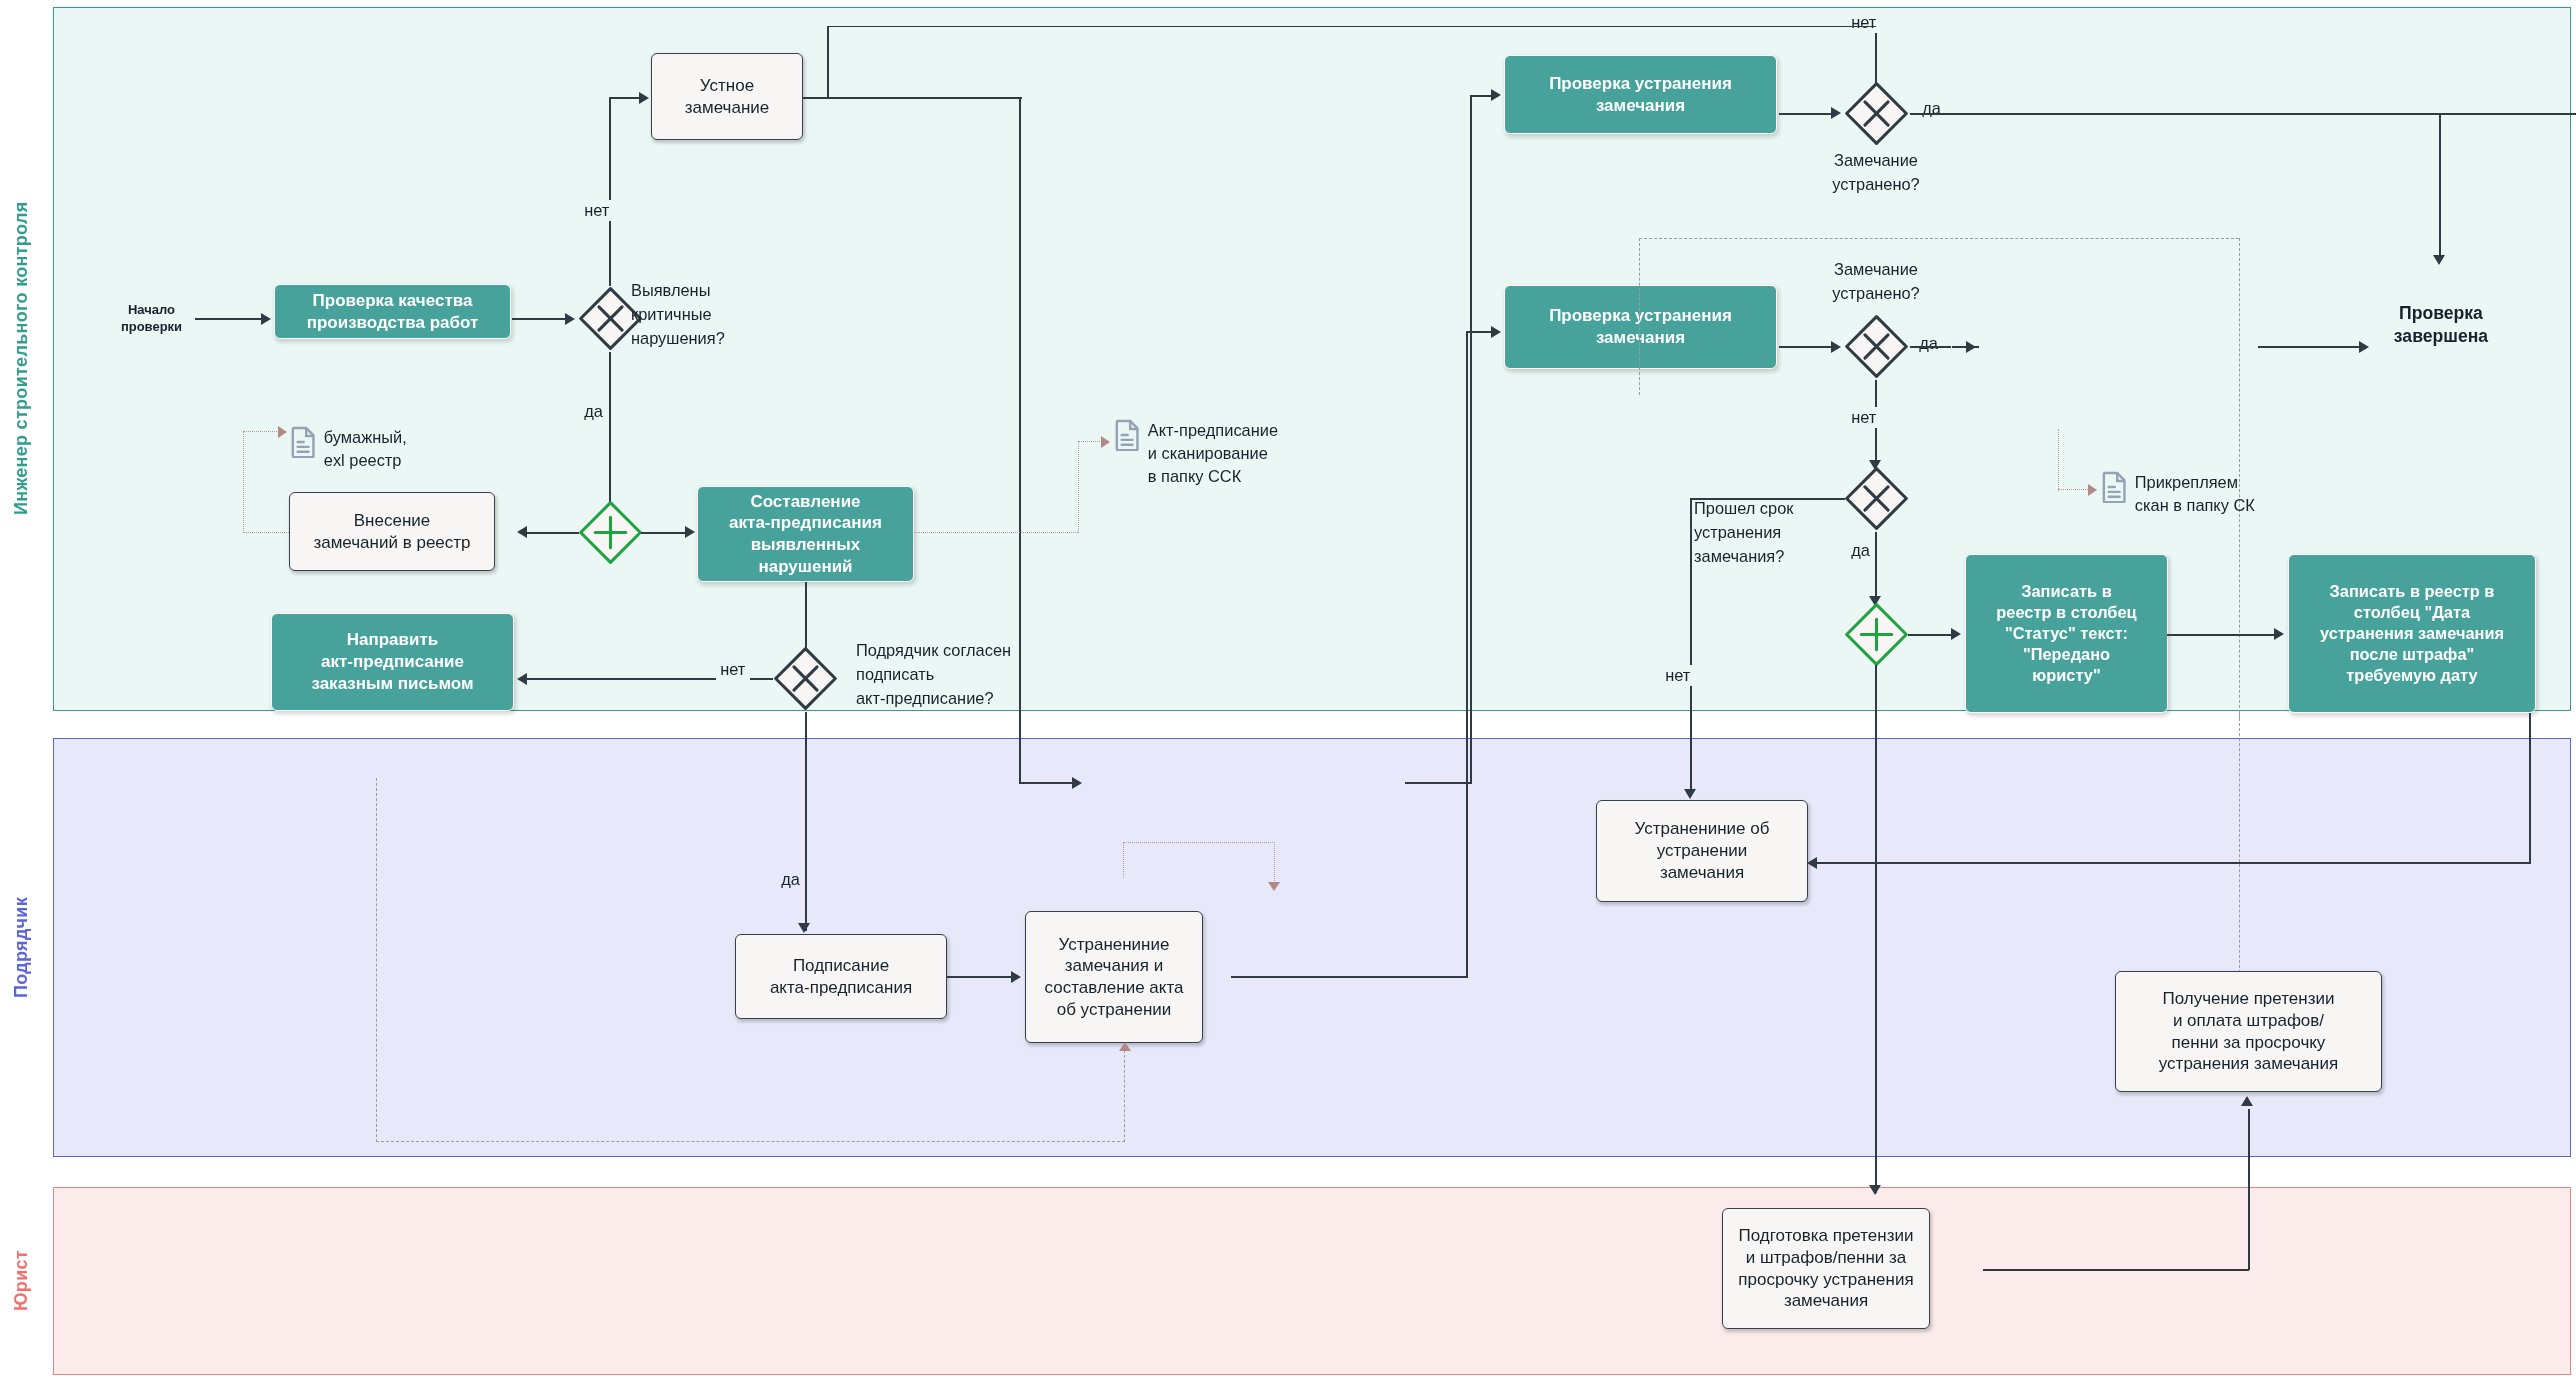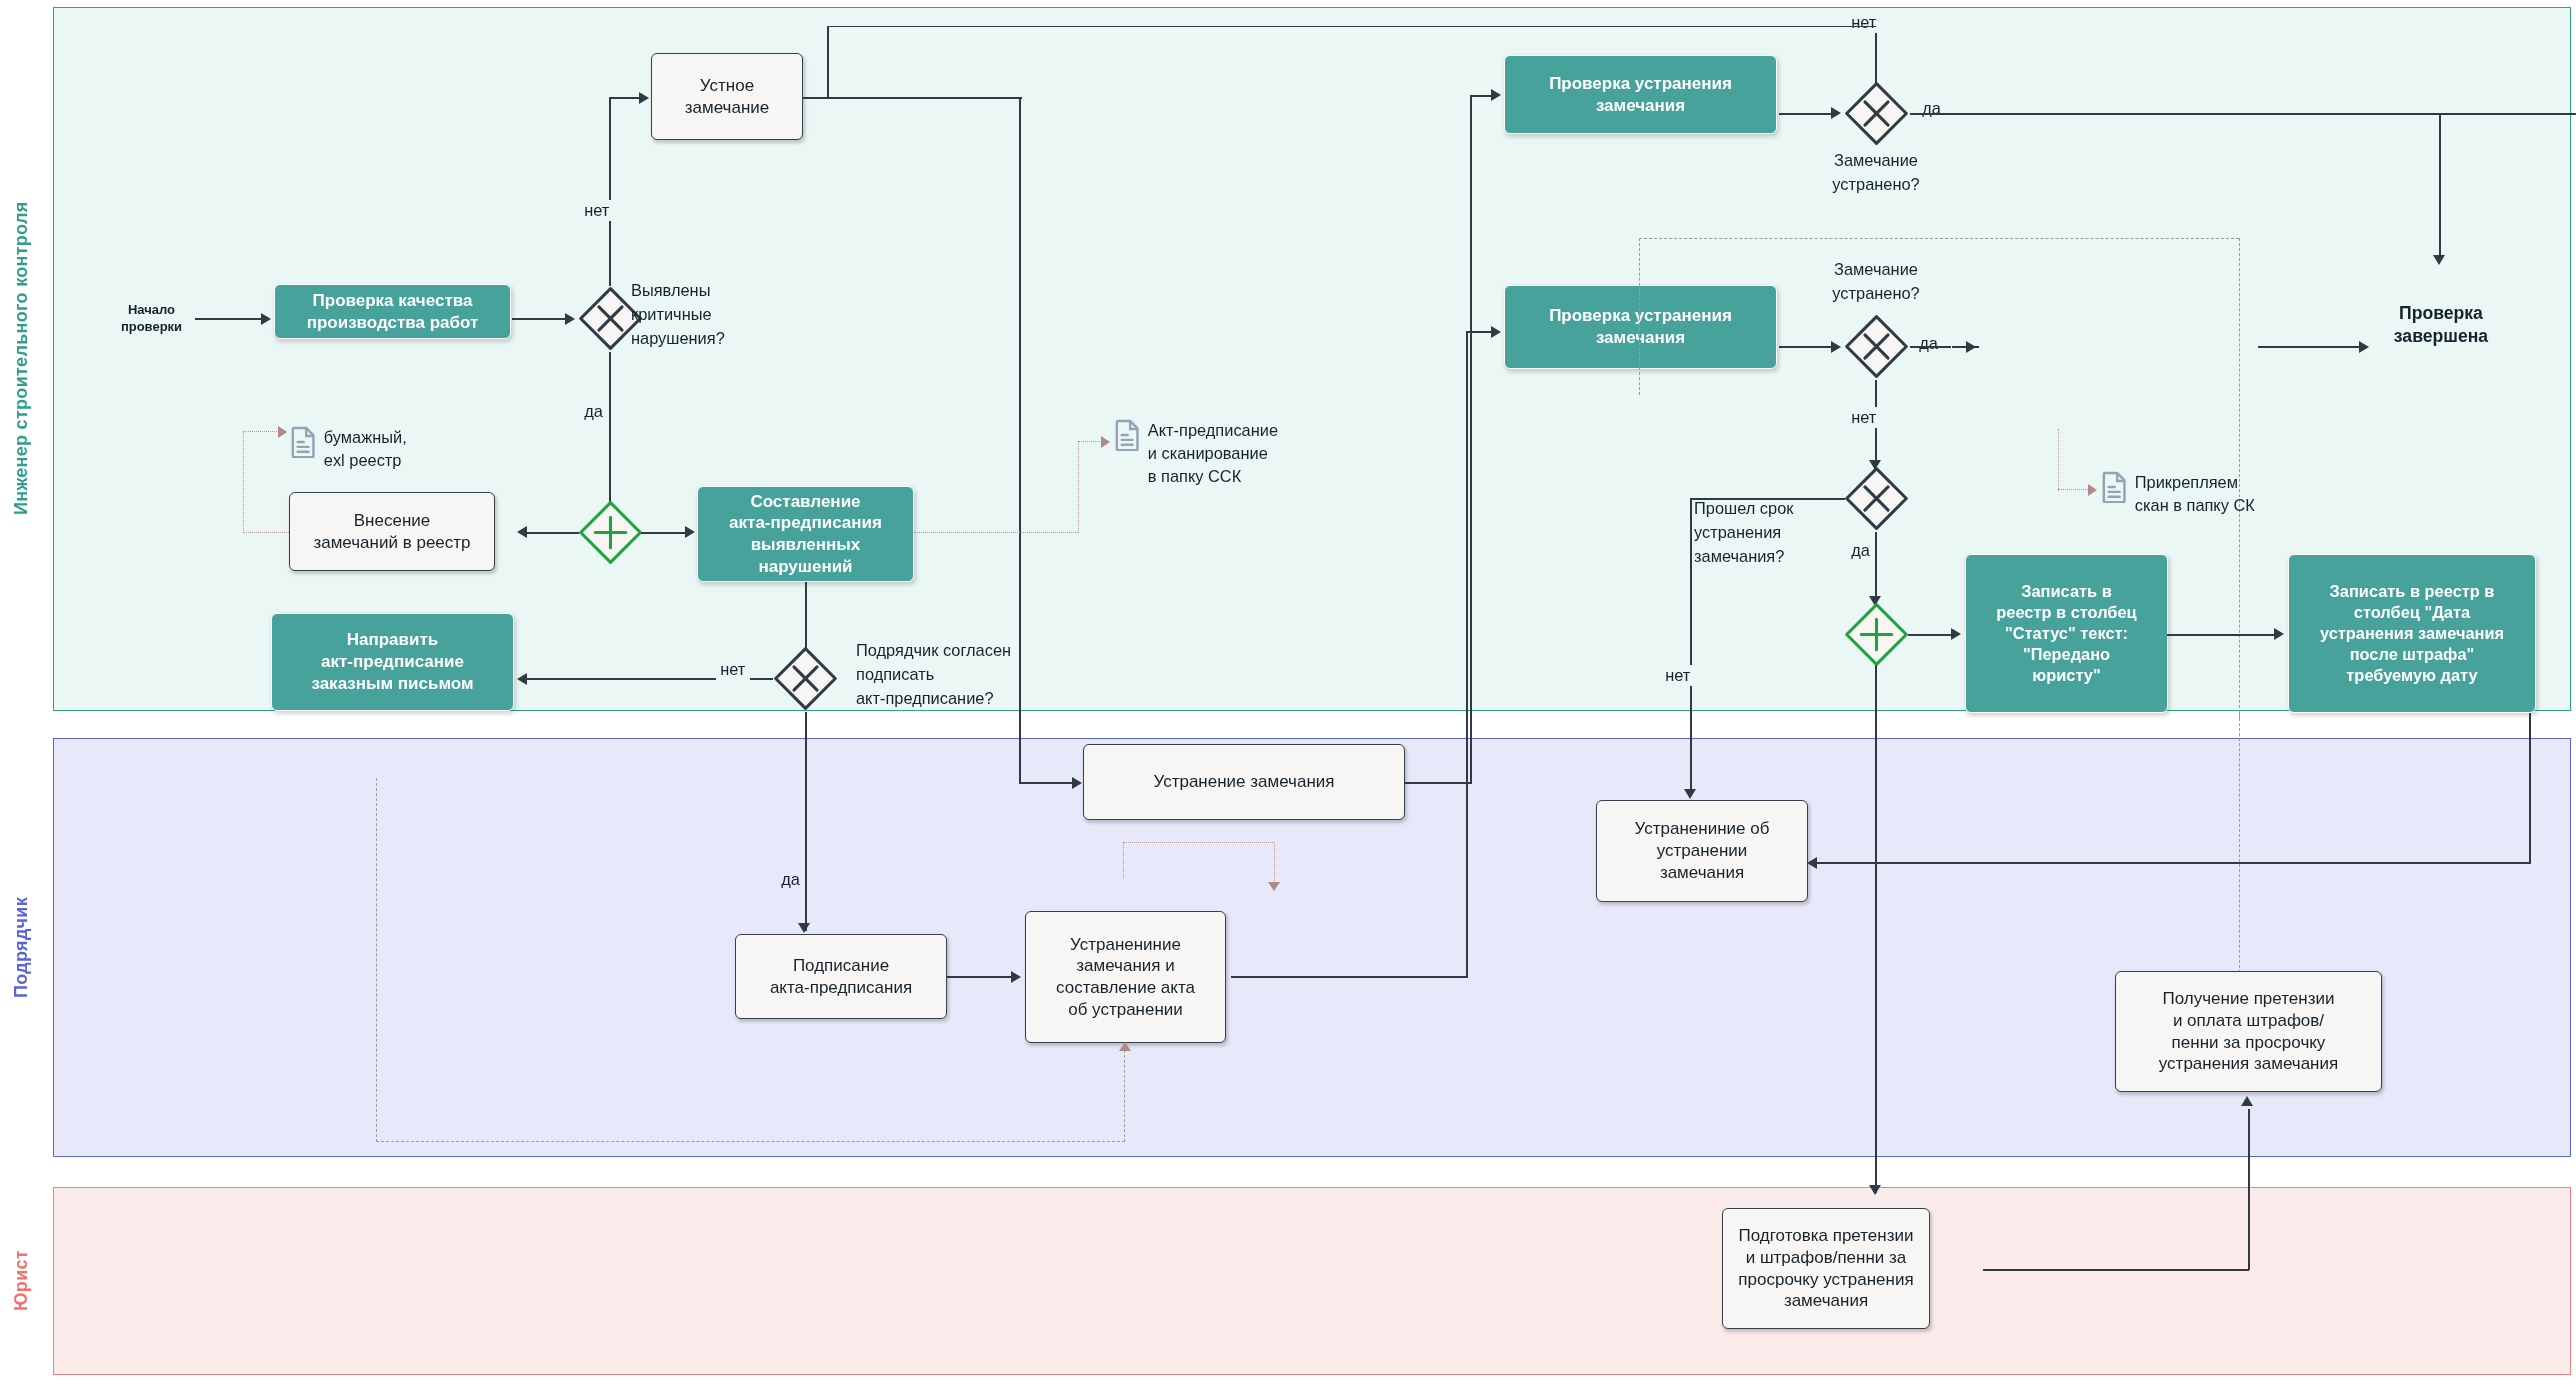--- a/index.html
+++ b/index.html
@@ -305,34 +305,33 @@
 столбец "Дата
 устранения замечания
 после штрафа"
 требуемую дату</div>
 
   <div class="ln v" style="left:1875px;top:665px;height:528px;"></div>
   <div class="arw d" style="left:1869px;top:1185px;"></div>
 
   <div class="dln vd" style="left:2239px;top:713px;height:260px;"></div>
 
-  <div class="node plain" style="left:1083px;top:744px;width:322px;height:76px;font-size:17px;white-space:pre-line;">Устранение замечания</div>
 
   <div class="ln h" style="left:1405px;top:782px;width:67px;"></div>
   <div class="ln v" style="left:1470px;top:95px;height:688px;"></div>
   <div class="ln h" style="left:1470px;top:95px;width:24px;"></div>
   <div class="arw r" style="left:1491px;top:89px;"></div>
 
   <div class="node plain" style="left:735px;top:934px;width:212px;height:85px;font-size:17px;white-space:pre-line;">Подписание
 акта-предписания</div>
 
   <div class="ln h" style="left:947px;top:976px;width:67px;"></div>
   <div class="arw r" style="left:1011px;top:971px;"></div>
 
-  <div class="node plain" style="left:1025px;top:911px;width:201px;height:132px;font-size:17px;white-space:pre-line;">Устранениние
+  <div class="node plain" style="left:1025px;top:911px;width:178px;height:132px;font-size:17px;white-space:pre-line;">Устранениние
 замечания и
 составление акта
 об устранении</div>
 
   <div class="ln h" style="left:1231px;top:976px;width:237px;"></div>
   <div class="ln v" style="left:1466px;top:331px;height:646px;"></div>
   <div class="ln h" style="left:1466px;top:331px;width:28px;"></div>
   <div class="arw r" style="left:1491px;top:326px;"></div>
 
   <div class="dln h" style="left:1123px;top:842px;width:152px;"></div>

